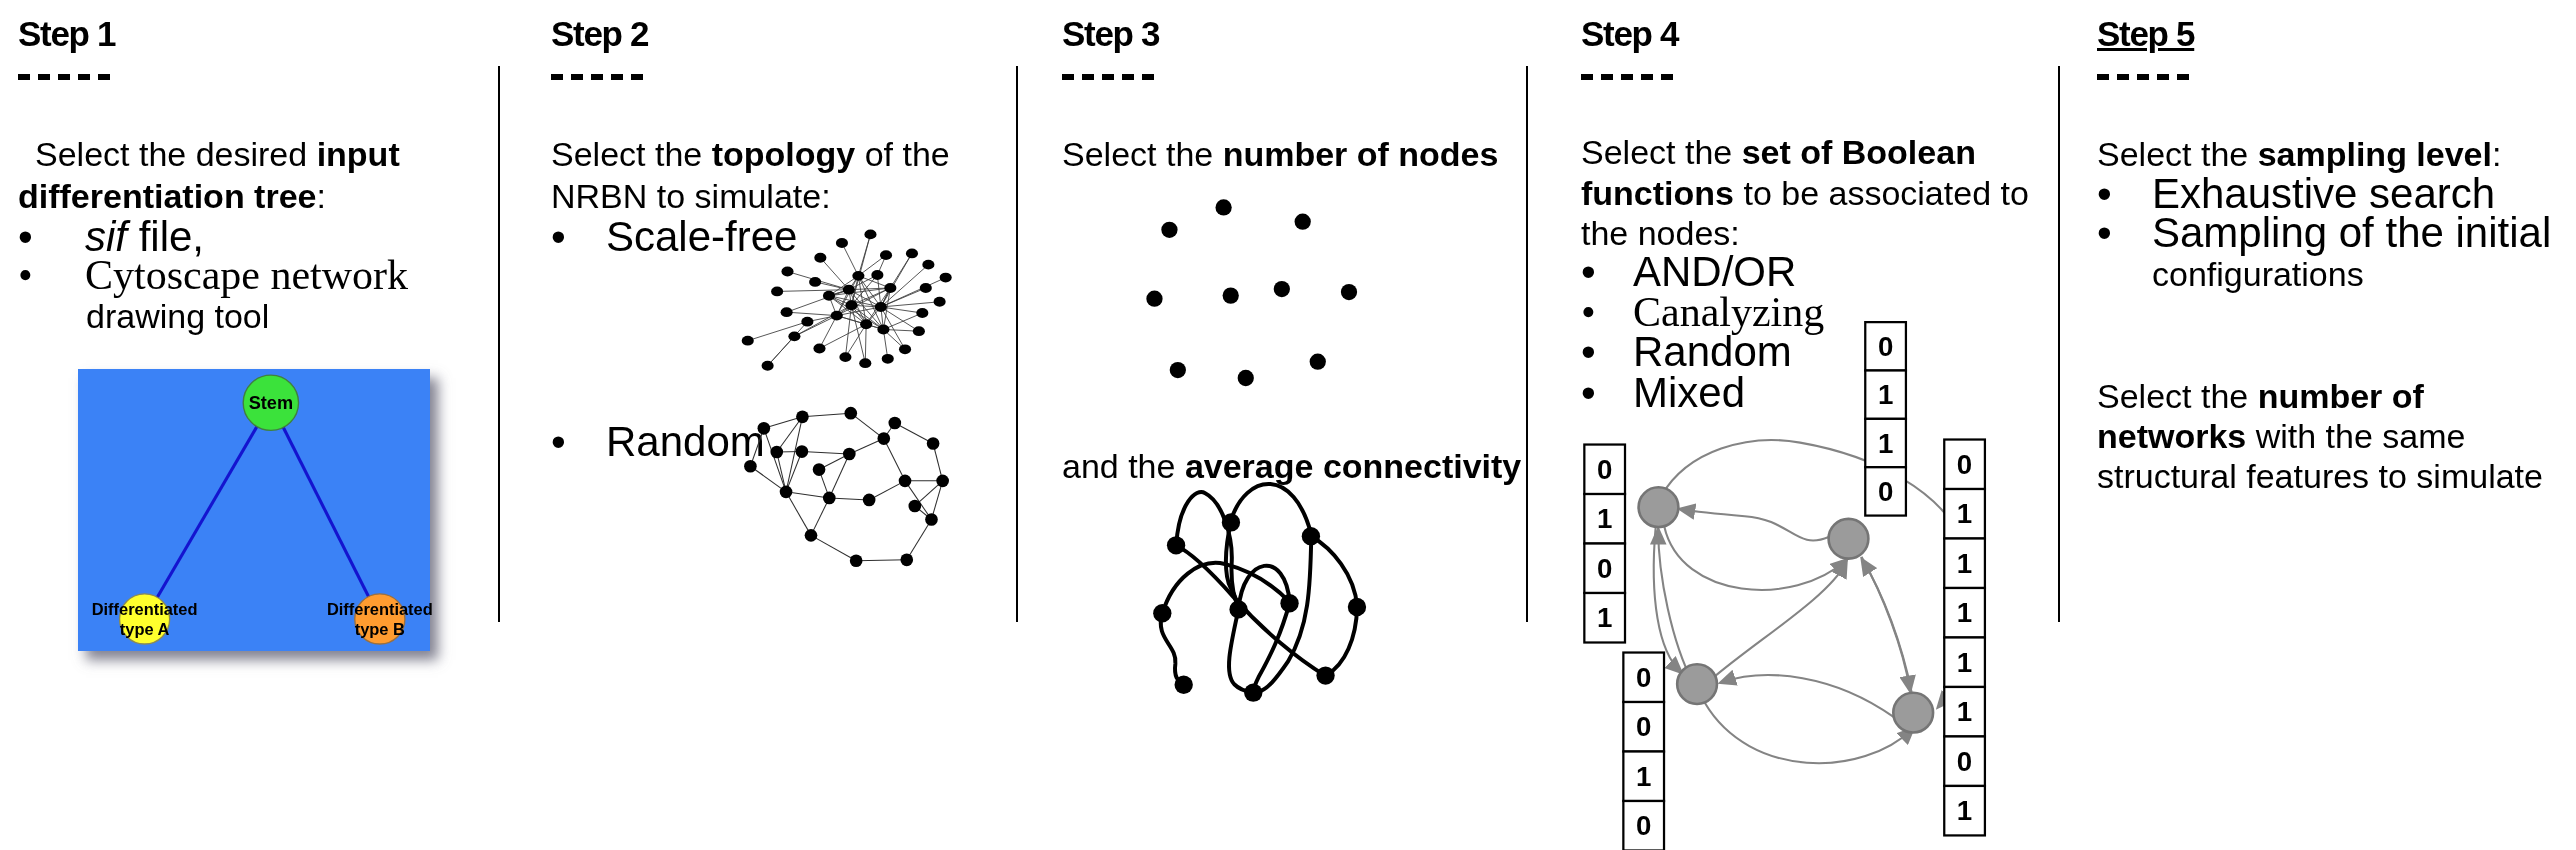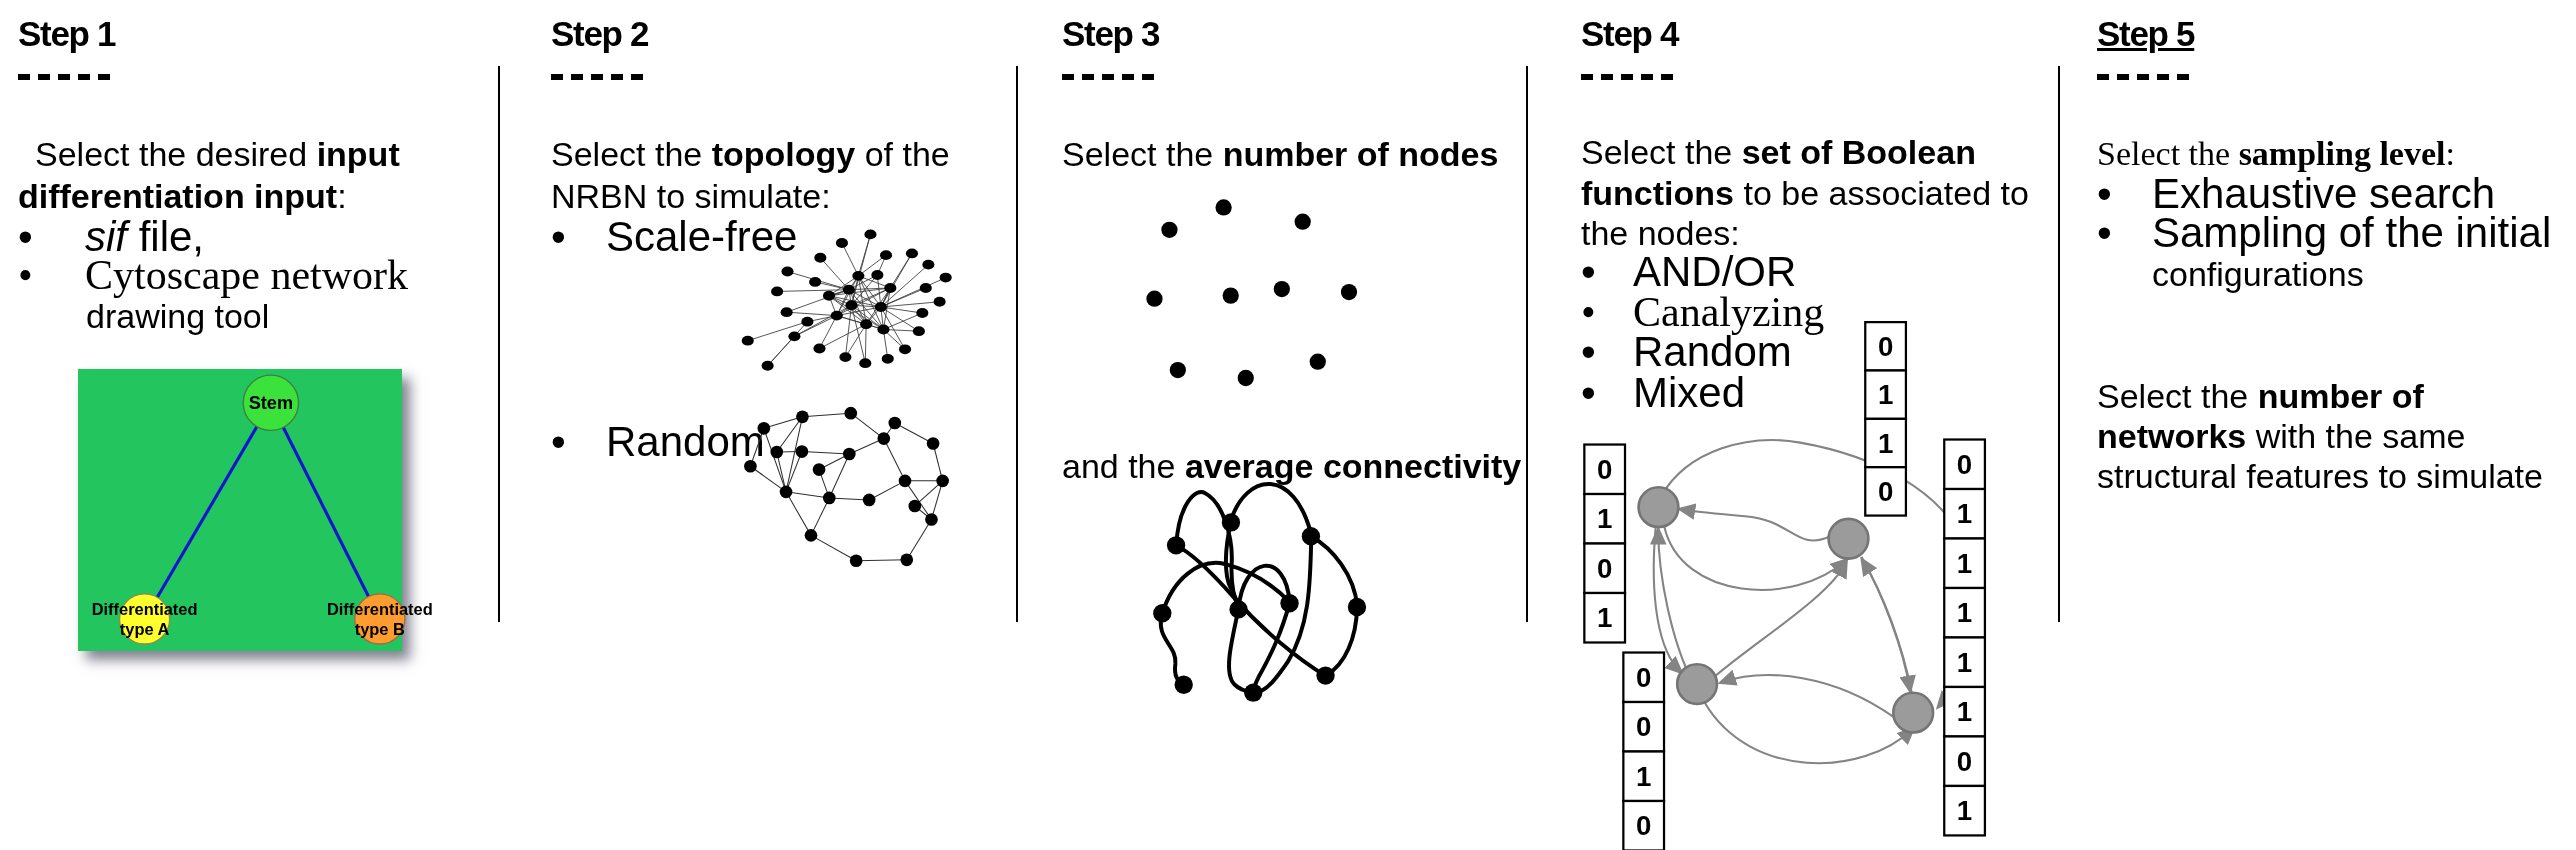--- a/index.html
+++ b/index.html
@@ -17,25 +17,25 @@
 <body>
 
 <div class="abs vline" style="left:498px;"></div>
 <div class="abs vline" style="left:1016px;"></div>
 <div class="abs vline" style="left:1526px;"></div>
 <div class="abs vline" style="left:2058px;"></div>
 
 <div class="abs h" style="left:18px;top:16.4px;">Step 1</div>
 <div class="abs dash" style="left:18px;top:74px;"></div>
 <div class="abs p" style="left:35px;top:133px;">Select the desired <b>input</b></div>
-<div class="abs p" style="left:18px;top:175px;"><b>differentiation input</b>:</div>
+<div class="abs p" style="left:18px;top:175px;"><b>differentiation tree</b>:</div>
 <div class="abs li" style="left:18px;top:216px;"><span class="bu" style="width:67px;">•</span><i>sif</i> file,</div>
 <div class="abs li" style="left:18px;top:254px;font-family:Liberation Serif, serif;"><span class="bu" style="width:67px;">•</span>Cytoscape network</div>
 <div class="abs p" style="left:86px;top:295px;">drawing tool</div>
-<div class="abs" style="left:78px;top:369px;width:324px;height:282px;background:#22c55e;box-shadow:7.8px 8.7px 12px rgba(90,90,110,0.75);">
+<div class="abs" style="left:78px;top:369px;width:352px;height:282px;background:#3b82f6;box-shadow:7.8px 8.7px 12px rgba(90,90,110,0.75);">
 <svg width="352" height="282" viewBox="0 0 407 326" style="overflow:visible;">
 <line x1="223" y1="39" x2="77" y2="289" stroke="#1414cf" stroke-width="3.6"></line>
 <line x1="223" y1="39" x2="349" y2="289" stroke="#1414cf" stroke-width="3.6"></line>
 <circle cx="223" cy="39" r="32" fill="#3be23b" stroke="#40803f" stroke-width="1.6"></circle>
 <circle cx="77" cy="289" r="29" fill="#ffff2d" stroke="#8a8a56" stroke-width="1.6"></circle>
 <circle cx="349" cy="289" r="29" fill="#ff9c30" stroke="#9a7040" stroke-width="1.6"></circle>
 <text x="223" y="46.5" font-size="21" font-weight="bold" text-anchor="middle" font-family="Liberation Sans, sans-serif">Stem</text>
 <text x="77" y="284.5" font-size="19" font-weight="bold" text-anchor="middle" font-family="Liberation Sans, sans-serif">Differentiated</text>
 <text x="77" y="307.5" font-size="19" font-weight="bold" text-anchor="middle" font-family="Liberation Sans, sans-serif">type A</text>
 <text x="349" y="284.5" font-size="19" font-weight="bold" text-anchor="middle" font-family="Liberation Sans, sans-serif">Differentiated</text>
@@ -348,20 +348,20 @@
 <g fill="#9b9b9b" stroke="#757575" stroke-width="3">
 <circle cx="96.3" cy="225.6" r="23"></circle>
 <circle cx="315.9" cy="262.1" r="23"></circle>
 <circle cx="140.9" cy="430.1" r="23"></circle>
 <circle cx="390.7" cy="463.1" r="23"></circle>
 </g>
 </svg></div>
 
 <div class="abs h" style="left:2097px;top:16.4px;text-decoration:underline;">Step 5</div>
 <div class="abs dash" style="left:2097px;top:74px;"></div>
-<div class="abs p" style="left:2097px;top:133px;font-family:Liberation Serif, serif;">Select the <b>sampling level</b>:</div>
+<div class="abs p" style="left:2097px;top:133px;">Select the <b>sampling level</b>:</div>
 <div class="abs li" style="left:2097px;top:173px;"><span class="bu" style="width:55px;">•</span>Exhaustive search</div>
 <div class="abs li" style="left:2097px;top:212px;"><span class="bu" style="width:55px;">•</span>Sampling of the initial</div>
 <div class="abs p" style="left:2152px;top:253px;">configurations</div>
 <div class="abs p" style="left:2097px;top:375px;">Select the <b>number of</b></div>
 <div class="abs p" style="left:2097px;top:415px;"><b>networks</b> with the same</div>
 <div class="abs p" style="left:2097px;top:455px;">structural features to simulate</div>
 
 
 </body></html>

